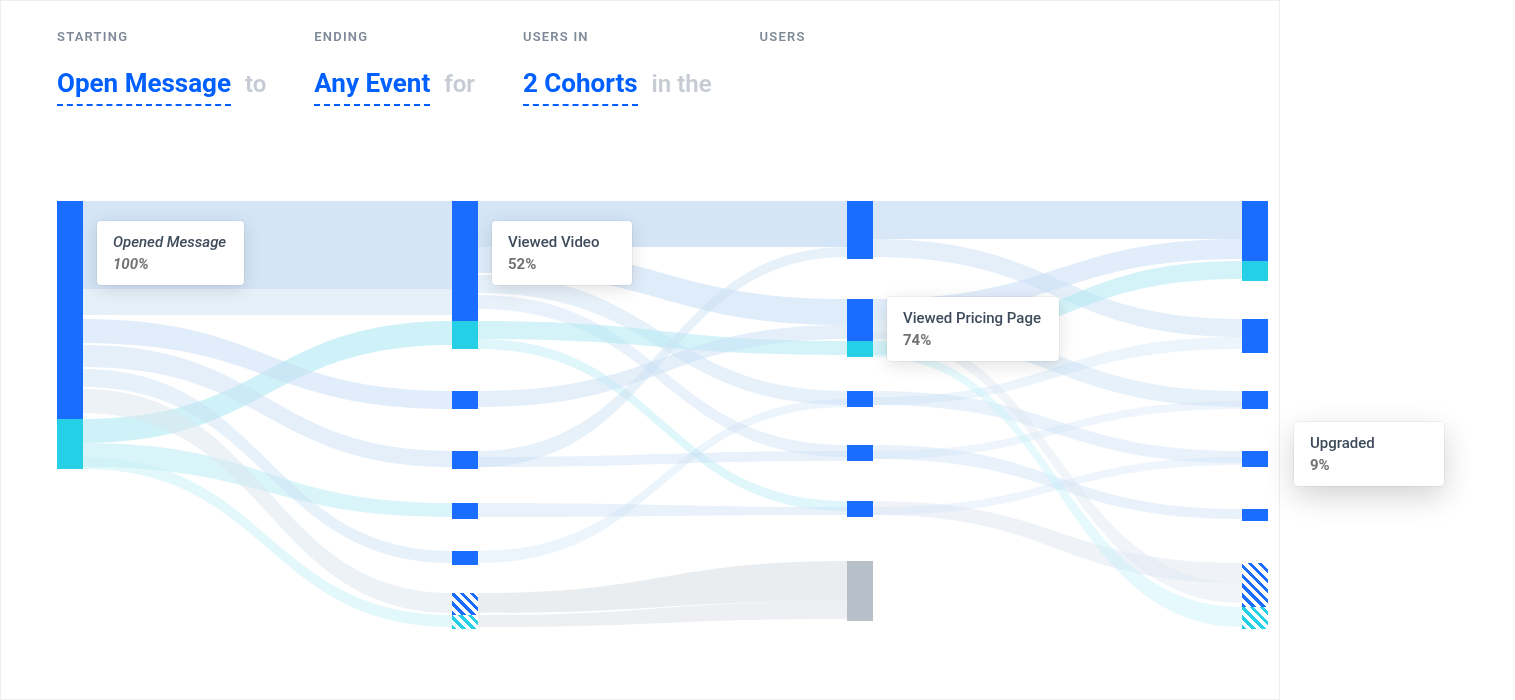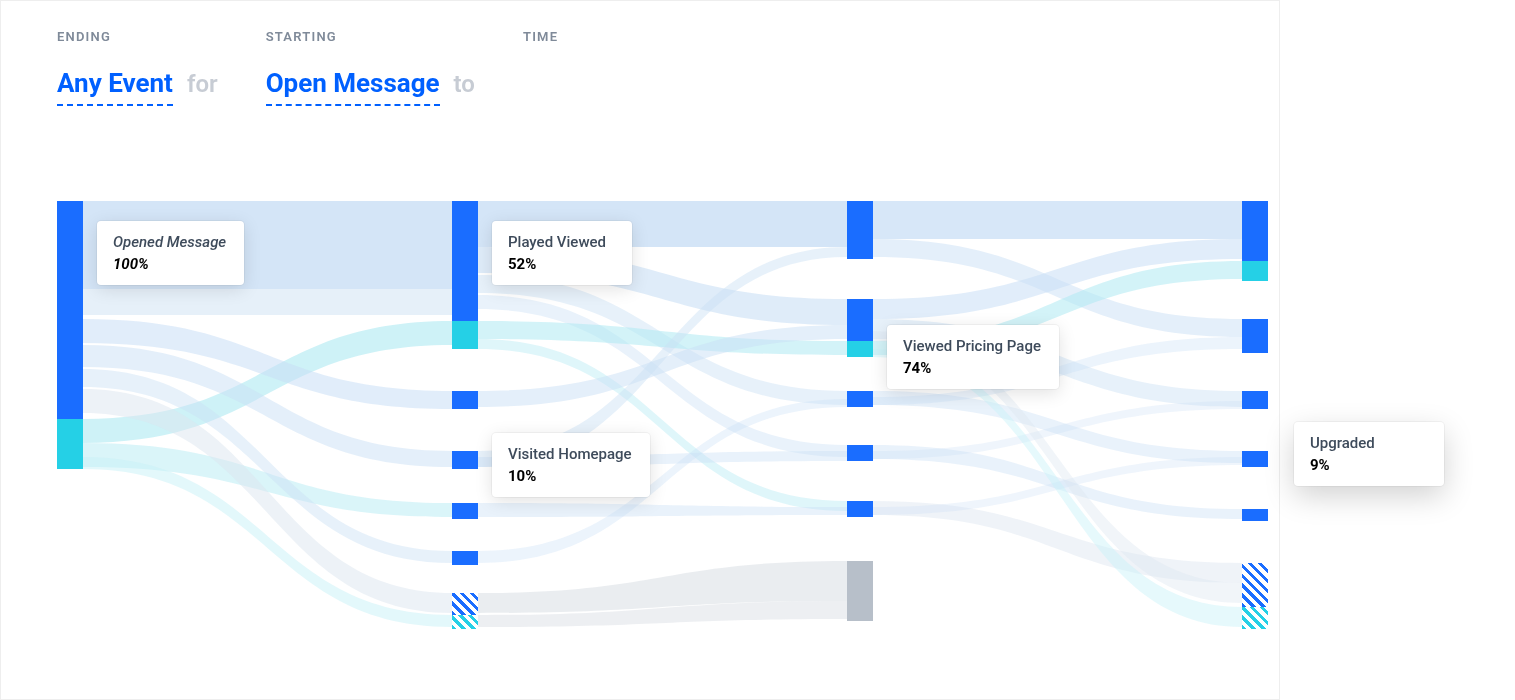--- a/index.html
+++ b/index.html
@@ -116,54 +116,61 @@
 .tooltip-title {
   font-size: 15px;
   color: #3e4b5b;
   font-weight: 500;
   margin-bottom: 4px;
   white-space: nowrap;
 }
 .tooltip-value {
   font-size: 15px;
   font-weight: 700;
-  color: #000000;
+  color: #737373;
 }
 .tooltip-floating {
   position: absolute;
   background: #fff;
   border-radius: 4px;
   box-shadow: 0 10px 30px rgba(0,0,0,0.18), 0 0 0 1px rgba(0,0,0,0.04);
   padding: 12px 22px 12px 16px;
   z-index: 20;
   min-width: 150px;
 }
 </style>
 </head>
 <body>
 
 <div class="panel">
 
   <div class="builder">
     <div class="builder-col">
+      <div class="builder-label">STARTING</div>
+      <div class="builder-row">
+        <span class="builder-value">Open Message</span>
+        <span class="builder-conj">to</span>
+      </div>
+    </div>
+    <div class="builder-col">
       <div class="builder-label">ENDING</div>
       <div class="builder-row">
         <span class="builder-value">Any Event</span>
         <span class="builder-conj">for</span>
       </div>
     </div>
     <div class="builder-col">
-      <div class="builder-label">STARTING</div>
+      <div class="builder-label">USERS IN</div>
       <div class="builder-row">
-        <span class="builder-value">Open Message</span>
-        <span class="builder-conj">to</span>
-      </div>
-    </div>
-    <div class="builder-col">
-      <div class="builder-label">TIME</div>
+        <span class="builder-value">2 Cohorts</span>
+        <span class="builder-conj">in the</span>
+      </div>
+    </div>
+    <div class="builder-col">
+      <div class="builder-label">USERS</div>
     </div>
   </div>
 
   <div class="chart">
     <svg class="flows">
         <path d="M 26 0 C 210.5 0 210.5 0 395 0 L 395 88 C 210.5 88 210.5 88 26 88 Z" fill="#c9dff5" opacity="0.8"></path>
         <path d="M 26 88 C 210.5 88 210.5 88 395 88 L 395 114 C 210.5 114 210.5 114 26 114 Z" fill="#dbe9f7" opacity="0.7"></path>
         <path d="M 26 218 C 210.5 218 210.5 120 395 120 L 395 144 C 210.5 144 210.5 242 26 242 Z" fill="#aee9f2" opacity="0.6"></path>
         <path d="M 26 242 C 210.5 242 210.5 302 395 302 L 395 316 C 210.5 316 210.5 266 26 266 Z" fill="#aee9f2" opacity="0.45"></path>
         <path d="M 26 118 C 210.5 118 210.5 190 395 190 L 395 208 C 210.5 208 210.5 142 26 142 Z" fill="#c9dff5" opacity="0.55"></path>
@@ -222,28 +229,24 @@
       <div class="node blue" style="left: 1185px; top: 190px; height: 18px;"></div>
       <div class="node blue" style="left: 1185px; top: 250px; height: 16px;"></div>
       <div class="node blue" style="left: 1185px; top: 308px; height: 12px;"></div>
       <div class="node hatched" style="left: 1185px; top: 362px; height: 44px;"></div>
       <div class="node hatched-teal" style="left: 1185px; top: 406px; height: 22px;"></div>
       <div class="tooltip" style="left: 40px; top: 20px; font-style: italic;">
         <div class="tooltip-title">Opened Message</div>
         <div class="tooltip-value">100%</div>
       </div>
       <div class="tooltip" style="left: 435px; top: 20px;">
-        <div class="tooltip-title">Played Viewed</div>
+        <div class="tooltip-title">Viewed Video</div>
         <div class="tooltip-value">52%</div>
       </div>
-      <div class="tooltip" style="left: 435px; top: 232px;">
-        <div class="tooltip-title">Visited Homepage</div>
-        <div class="tooltip-value">10%</div>
-      </div>
-      <div class="tooltip" style="left: 830px; top: 96px; margin-top: 28px;">
+      <div class="tooltip" style="left: 830px; top: 96px;">
         <div class="tooltip-title">Viewed Pricing Page</div>
         <div class="tooltip-value">74%</div>
       </div>
     </div>
 
 </div>
 
 <div class="tooltip-floating" style="left:1294px; top:422px;">
   <div class="tooltip-title">Upgraded</div>
   <div class="tooltip-value">9%</div>

